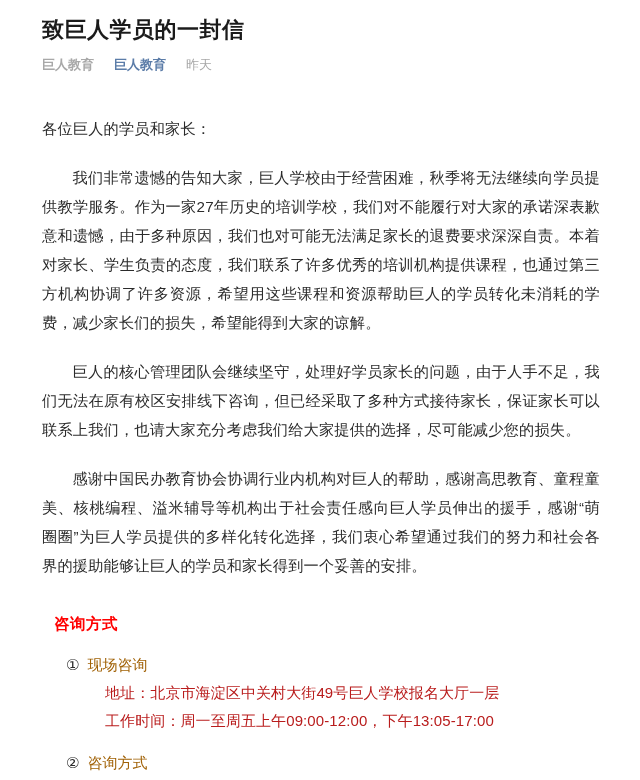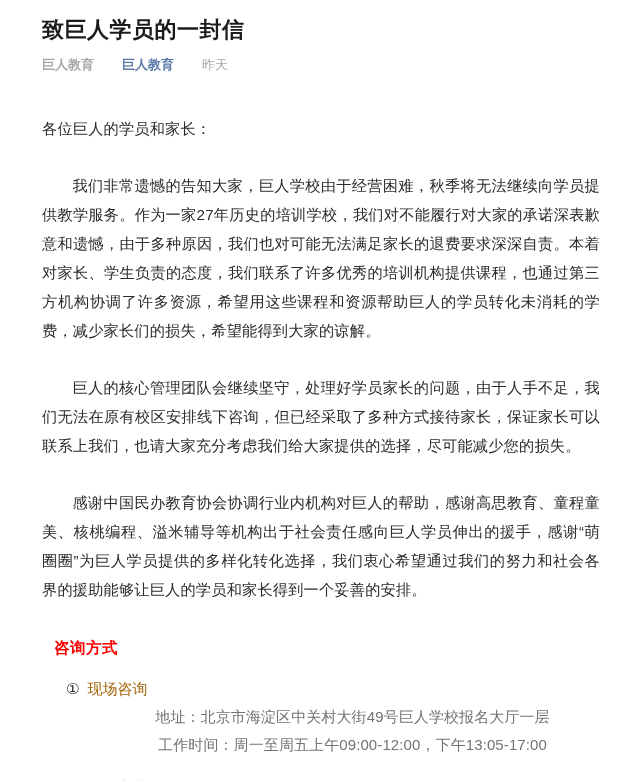--- a/index.html
+++ b/index.html
@@ -32,21 +32,21 @@
     letter-spacing: 0.5px;
     color: #1b1b1b;
   }
 
   .meta {
     padding: 10px 32px 0 42px;
     font-size: 13px;
     line-height: 18px;
     display: flex;
     align-items: center;
-    gap: 28px;
+    gap: 20px;
     white-space: nowrap;
   }
   .meta-brand {
     color: #a8a8a8;
     font-weight: bold;
   }
   .meta-account {
     color: #5b7ca8;
     font-weight: bold;
     cursor: pointer;
@@ -66,21 +66,21 @@
     line-height: 29px;
     color: #2b2b2b;
     text-align: justify;
     text-justify: inter-ideograph;
     letter-spacing: 0.2px;
   }
   .p.salutation {
     margin-top: 40px;
   }
   .p.indent {
-    margin-top: 28px;
+    margin-top: 20px;
     text-indent: 2em;
   }
 
   
   .section-heading {
     margin: 34px 0 12px 12px;
     font-size: 15.5px;
     font-weight: bold;
     color: #ff0000;
     letter-spacing: 0.5px;
@@ -115,24 +115,23 @@
     color: #a16207;
   }
   .contact-lines {
     margin: 0;
     padding: 0 0 0 63px;
     list-style: none;
   }
   .contact-line {
     font-size: 15px;
     line-height: 28px;
-    color: #737373;
+    color: #b91c1c;
     white-space: nowrap;
     letter-spacing: 0.1px;
-    text-align: center;
   }
 </style>
 </head>
 <body>
 
 <div class="article">
 
   <h1 class="article-title">致巨人学员的一封信</h1>
 
   <div class="meta">

